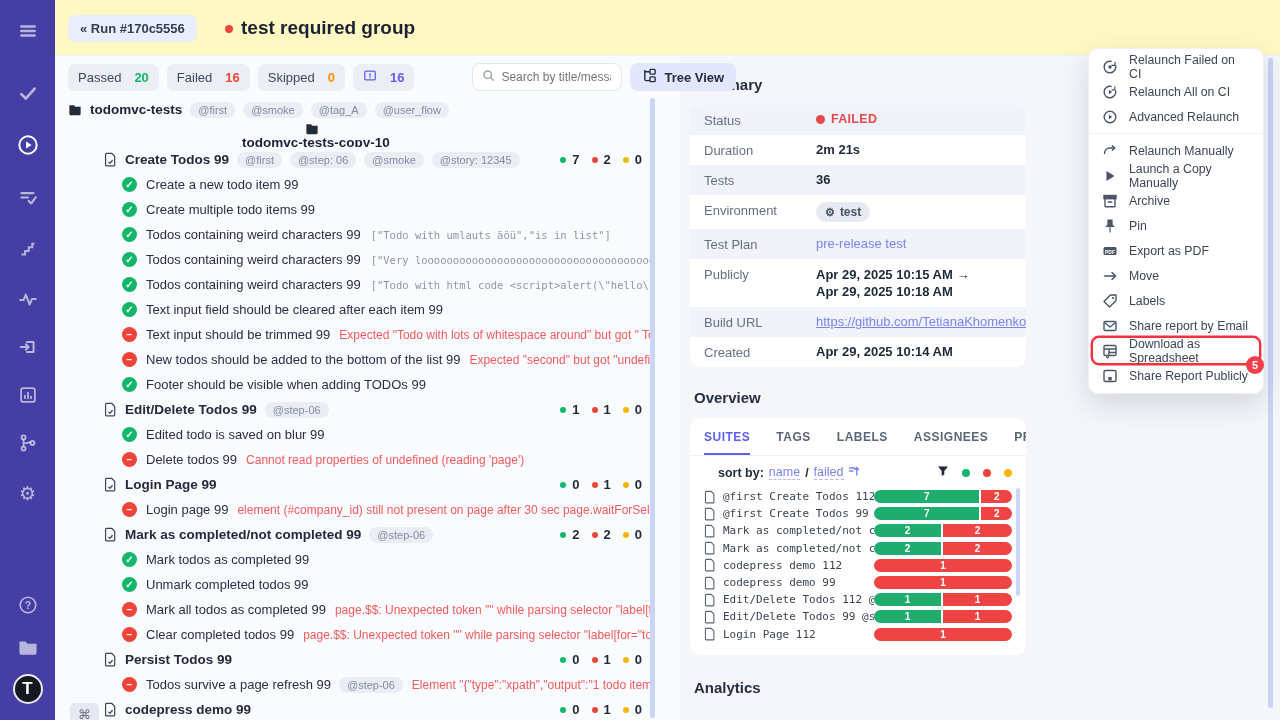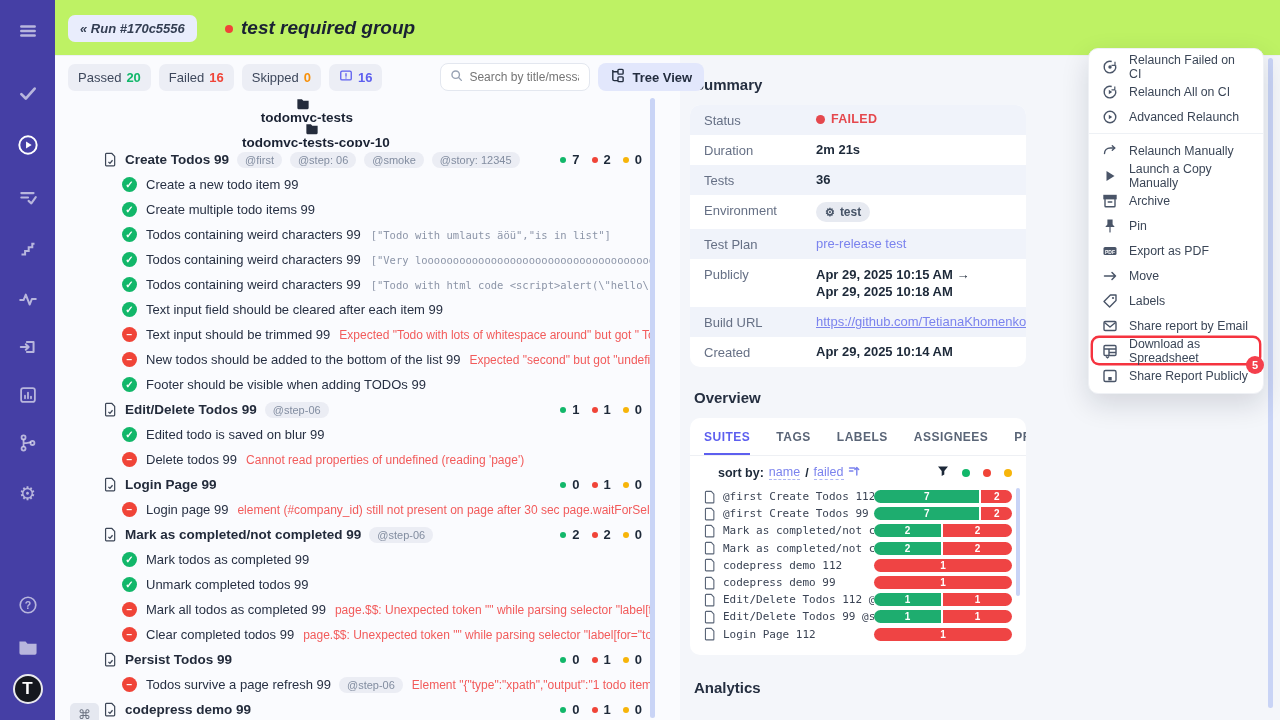--- a/index.html
+++ b/index.html
@@ -9,33 +9,33 @@
   
   .sidebar { position:absolute; left:0; top:0; width:55px; height:720px; background:#453FA5; z-index:30; display:flex; flex-direction:column; align-items:center; }
   .sb-ic { width:55px; height:38px; display:flex; align-items:center; justify-content:center; cursor:pointer; color:rgba(255,255,255,.62); }
   .sb-ic.active { color:#fff; }
   .sb-ic svg { display:block; }
   .sb-spacer { flex:1; }
   .logo-circle { width:30px; height:30px; border-radius:50%; background:#15181E; color:#fff; display:flex; align-items:center; justify-content:center; font-weight:bold; font-size:17px; border:2px solid #e8e8ee; }
   .gear-glyph { font-size:19px; line-height:1; }
 
   
-  .hdr { position:absolute; left:55px; top:0; width:1225px; height:56px; background:#bef264; border-bottom:1px solid #EDF0F5; z-index:10;font-style:italic; }
+  .hdr { position:absolute; left:55px; top:0; width:1225px; height:56px; background:#fef9c3; border-bottom:1px solid #EDF0F5; z-index:10; }
   .back-chip { position:absolute; left:13px; top:15px; height:27px; background:#E9EDFC; border-radius:7px; display:flex; align-items:center; padding:0 12px; font-size:13px; font-weight:600; color:#333E52; cursor:pointer; }
   .title-dot { position:absolute; left:170px; top:25px; width:8px; height:8px; border-radius:50%; background:#F04438; }
   .page-title { position:absolute; left:186px; top:17px; font-size:19px; font-weight:700; color:#1A2233; }
   .hdr-right { position:absolute; right:14px; top:15px; display:flex; gap:8px; }
   .copy-link-btn { height:27px; background:#E9EDFC; border-radius:8px; display:flex; align-items:center; gap:7px; padding:0 12px; font-size:13px; font-weight:600; color:#2A3342; cursor:pointer; }
   .more-btn { position:relative; width:33px; height:27px; background:#EEF1FE; border:1px solid #D9DFF8; border-radius:8px; display:flex; align-items:center; justify-content:center; font-weight:700; letter-spacing:1px; color:#2A3342; cursor:pointer; font-size:13px; line-height:10px; padding-bottom:6px; }
   .num-badge { position:absolute; width:18px; height:18px; border-radius:50%; background:#F43F4C; color:#fff; font-size:11px; font-weight:700; display:flex; align-items:center; justify-content:center; z-index:60; }
   .badge-4 { right:-7px; bottom:-9px; }
 
   
   .fbar { position:absolute; left:68px; top:63px; display:flex; gap:8px; align-items:center; z-index:5; }
-  .chip { height:27px; background:#ECEEF5; border-radius:7px; display:flex; align-items:center; gap:5px; padding:0 10px; font-size:13px; color:#3E485C; cursor:pointer; }
+  .chip { height:27px; background:#ECEEF5; border-radius:7px; display:flex; align-items:center; gap:13px; padding:0 10px; font-size:13px; color:#3E485C; cursor:pointer; }
   .chip b { font-weight:700; }
   .c-green { color:#12B76A; } .c-red { color:#F04438; } .c-orange { color:#F79009; } .c-indigo { color:#5D5FEF; font-weight:700; }
   .search-box { margin-left:50px; width:150px; height:28px; background:#fff; border:1px solid #E3E7EF; border-radius:8px; display:flex; align-items:center; gap:6px; padding:0 9px; }
   .search-box input { border:none; outline:none; width:110px; font-size:12px; color:#667085; background:transparent; font-family:"Liberation Sans",sans-serif; }
   .treeview-btn { height:28px; background:#E2E7FC; border-radius:8px; display:flex; align-items:center; gap:7px; padding:0 12px; font-size:13px; font-weight:600; color:#232D3F; cursor:pointer; }
 
   
   .tree-bg { position:absolute; left:55px; top:56px; width:625px; height:664px; background:#FAFBFE; }
   #tree { position:absolute; left:68px; top:97px; width:586px; height:623px; overflow:hidden; }
   .trow { height:25px; display:flex; align-items:center; position:relative; white-space:nowrap; overflow:hidden; padding-right:108px; cursor:pointer; }
@@ -218,21 +218,21 @@
           <rect x="8.5" y="1.5" width="5.5" height="5" rx="1"></rect>
           <rect x="8.5" y="9.5" width="5.5" height="5" rx="1"></rect>
           <path d="M3 2v10a1.5 1.5 0 0 0 1.5 1.5H8.5M3 4h5.5"></path>
         </svg></span>
     <span>Tree View</span>
   </div>
 </div>
 
 <div class="tree-bg"></div>
 <div id="tree">
-    <div class="trow" style="padding-left: 0px; flex-direction: column;">
+    <div class="trow" style="padding-left: 0px;">
       <span class="ti">
         <svg width="14" height="13" viewBox="0 0 16 15" fill="#242C3C">
           <path d="M1.5 2.5h5.2l1.7 1.9h6.1v8.4a1.2 1.2 0 0 1-1.2 1.2H2.7a1.2 1.2 0 0 1-1.2-1.2z"></path>
         </svg>
       </span>
       <span class="ttl folder">todomvc-tests</span>
       <span class="tag">@first</span>
       <span class="tag">@smoke</span>
       <span class="tag">@tag_A</span>
       <span class="tag">@user_flow</span>

